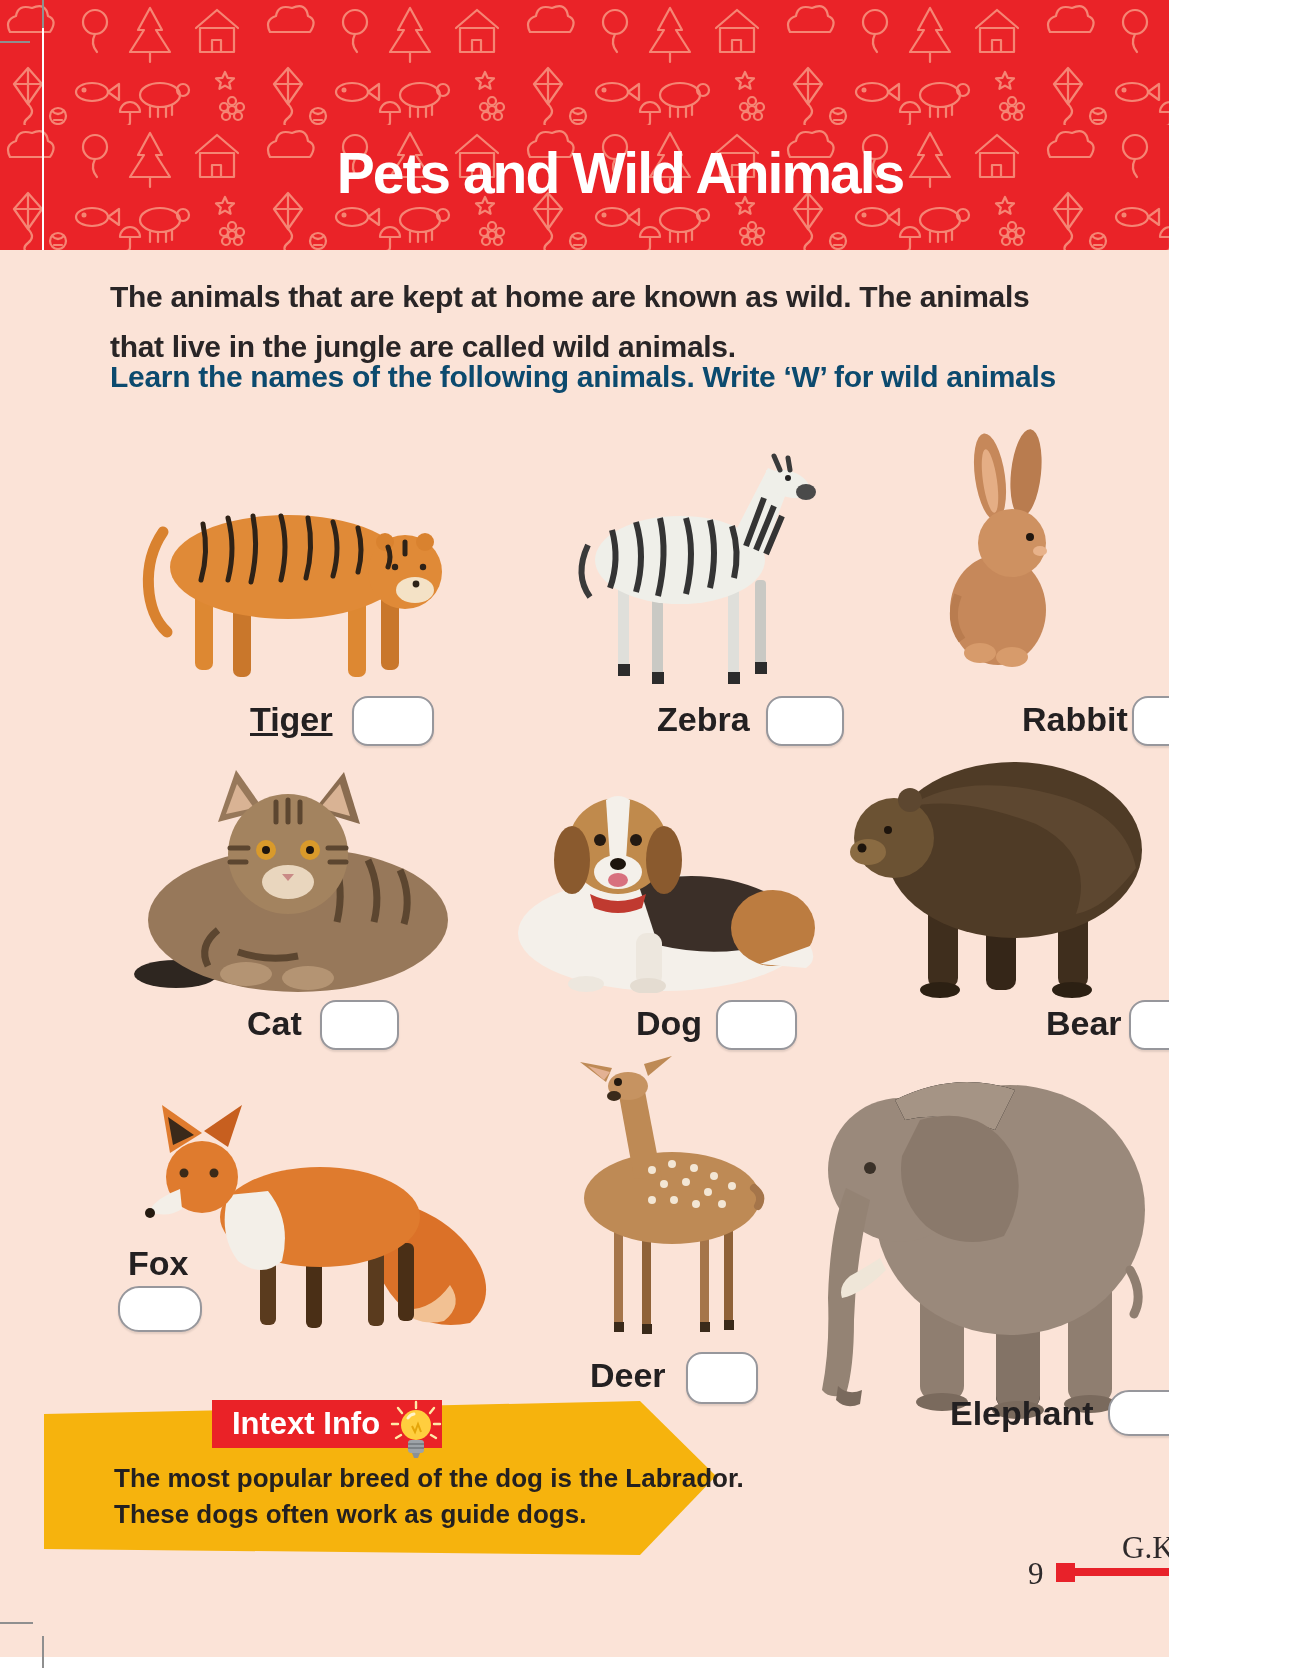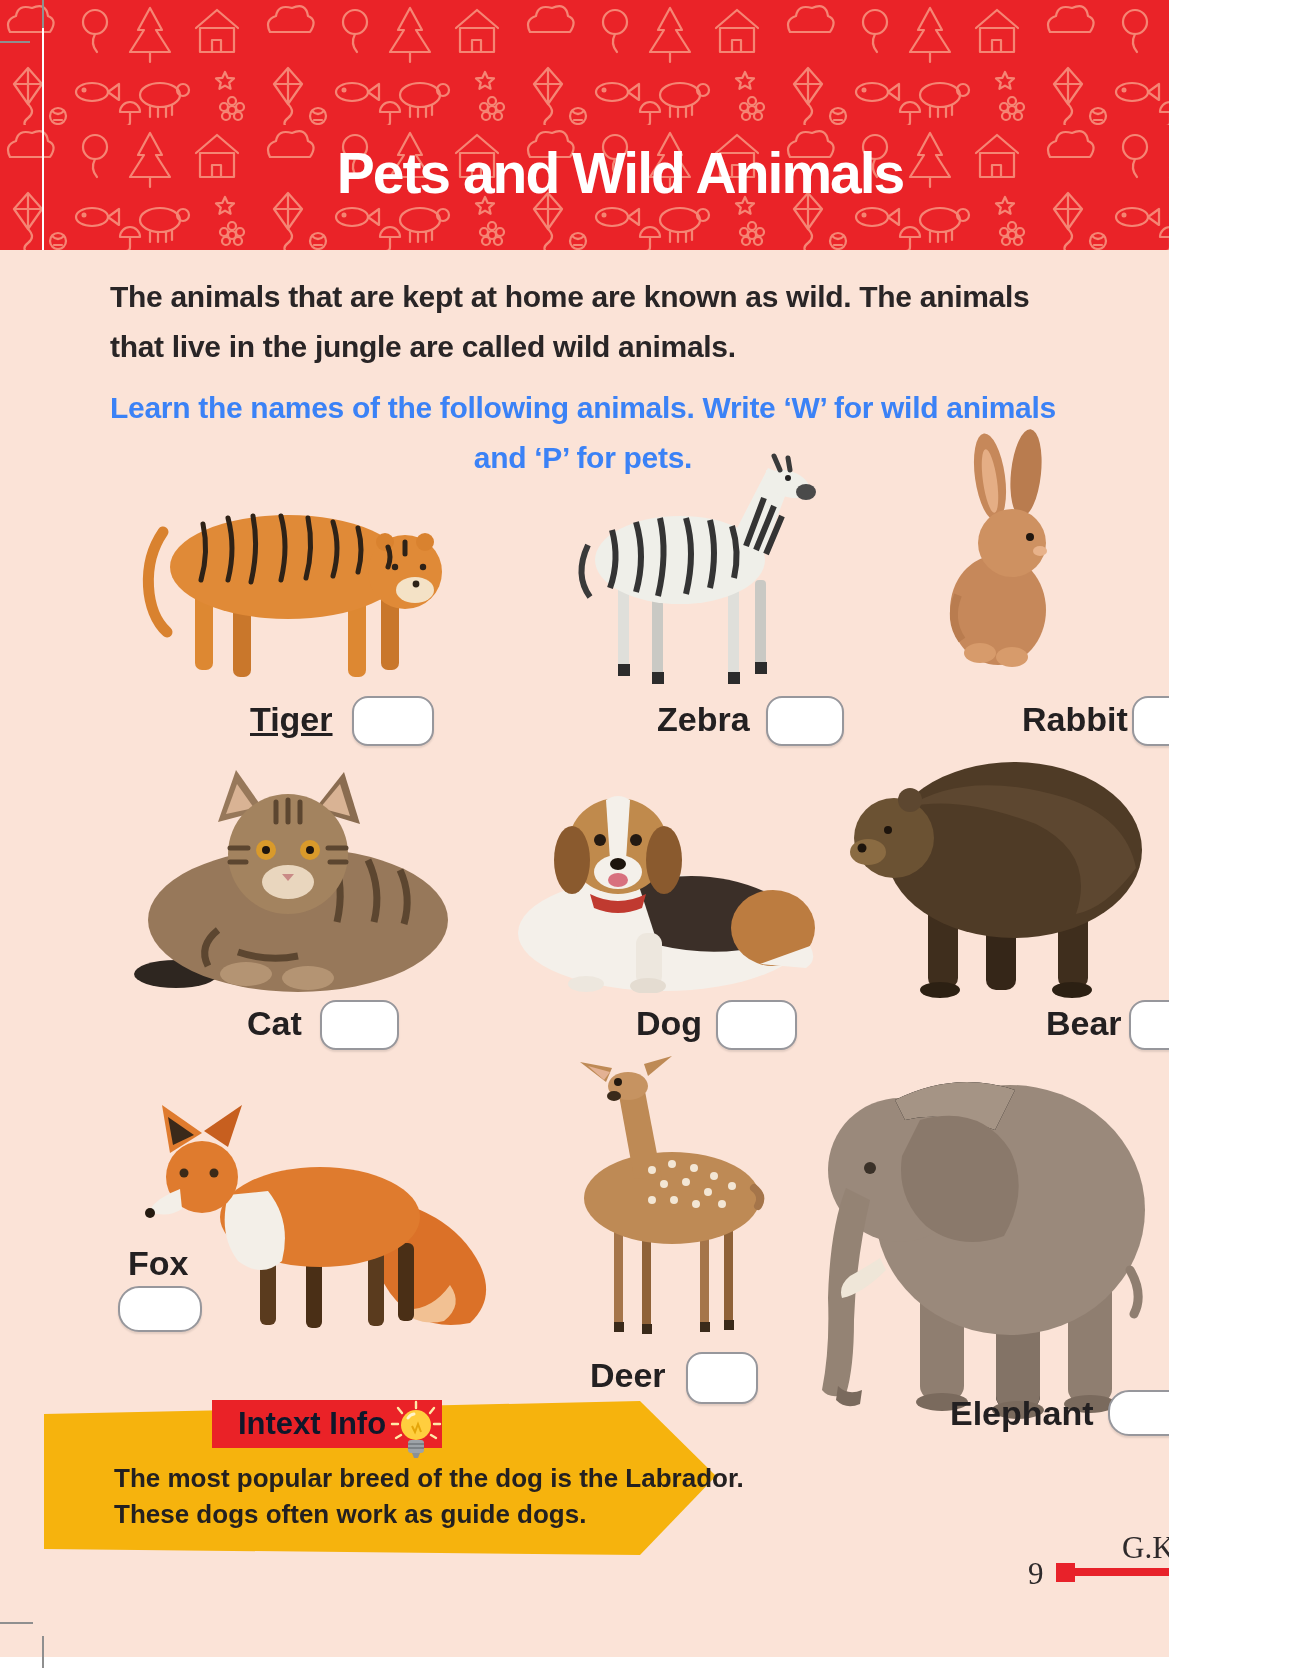--- a/index.html
+++ b/index.html
@@ -13,21 +13,21 @@
   .page-title{
     position:absolute;left:0;top:140px;width:1240px;text-align:center;
     color:#ffffff;font-size:57px;font-weight:bold;letter-spacing:-2px;
   }
   
   .content-bg{position:absolute;left:0;top:250px;width:1300px;height:1407px;background:#FBE3D7;}
   .intro,.instruction{position:absolute;left:110px;font-size:30px;font-weight:bold;line-height:50px;letter-spacing:-0.3px;}
   .intro{top:272px;color:#29252
 6;}
   .intro{top:272px;color:#292526;}
-  .instruction{top:383px;color:#3b82f6;text-align:center;}
+  .instruction{top:352px;color:#0c4a6e;}
   .intro div,.instruction div{white-space:nowrap;}
   
   .animal-label{position:absolute;font-size:34px;font-weight:bold;color:#232021;white-space:nowrap;}
   .answer-box{
     position:absolute;background:#ffffff;border:2px solid #97979c;border-radius:16px;
     box-shadow:0 2px 2px rgba(0,0,0,0.10);
   }
   .pill{border-radius:21px;}
   
   .animal-img{position:absolute;}
@@ -50,21 +50,21 @@
   .im-cat{left:118px;top:752px;}
   .im-dog{left:468px;top:768px;}
   .im-bear{left:836px;top:738px;}
   .im-fox{left:110px;top:1085px;}
   .im-deer{left:522px;top:1048px;}
   .im-elephant{left:800px;top:1040px;}
   
   .intext-banner{position:absolute;left:38px;top:1396px;}
   .intext-title-box{
     position:absolute;left:212px;top:1400px;width:230px;height:48px;background:#EA2227;
-    color:#0f172a;font-size:31px;font-weight:bold;line-height:48px;padding-left:26px;box-sizing:border-box;
+    color:#ffffff;font-size:31px;font-weight:bold;line-height:48px;padding-left:20px;box-sizing:border-box;
   }
   .bulb{position:absolute;left:388px;top:1400px;}
   .intext-text{position:absolute;left:114px;top:1460px;font-size:26px;font-weight:bold;color:#232021;line-height:36px;}
   .intext-text div{white-space:nowrap;}
   
   .book-code{position:absolute;left:1122px;top:1530px;font-family:"Liberation Serif",serif;font-size:31px;color:#2e2a2b;}
   .page-num{position:absolute;left:1028px;top:1556px;font-family:"Liberation Serif",serif;font-size:31px;color:#2e2a2b;}
   .page-num-square{position:absolute;left:1056px;top:1563px;width:19px;height:19px;background:#E8222A;}
   .page-num-rule{position:absolute;left:1075px;top:1568px;width:233px;height:8px;background:#E8222A;}
   
@@ -114,21 +114,20 @@
     </svg>
     <div class="page-title">Pets and Wild Animals</div>
   </div>
 
   <div class="intro">
     <div>The animals that are kept at home are known as wild. The animals</div>
     <div>that live in the jungle are called wild animals.</div>
   </div>
   <div class="instruction">
     <div>Learn the names of the following animals. Write ‘W’ for wild animals</div>
-    <div>and ‘P’ for pets.</div>
   </div>
 
   <svg class="animal-img im-tiger" width="325" height="218" viewBox="0 0 325 218">
     <path d="M30,60 C8,92 12,140 34,160" stroke="#D9822F" stroke-width="11" fill="none" stroke-linecap="round"></path>
     <rect x="62" y="120" width="18" height="78" rx="7" fill="#DD8832"></rect>
     <rect x="100" y="125" width="18" height="80" rx="7" fill="#C9772B"></rect>
     <rect x="215" y="125" width="18" height="80" rx="7" fill="#DD8832"></rect>
     <rect x="248" y="120" width="18" height="78" rx="7" fill="#C9772B"></rect>
     <ellipse cx="155" cy="95" rx="118" ry="52" fill="#E08A37"></ellipse>
     <circle cx="272" cy="100" r="37" fill="#E08A37"></circle>

